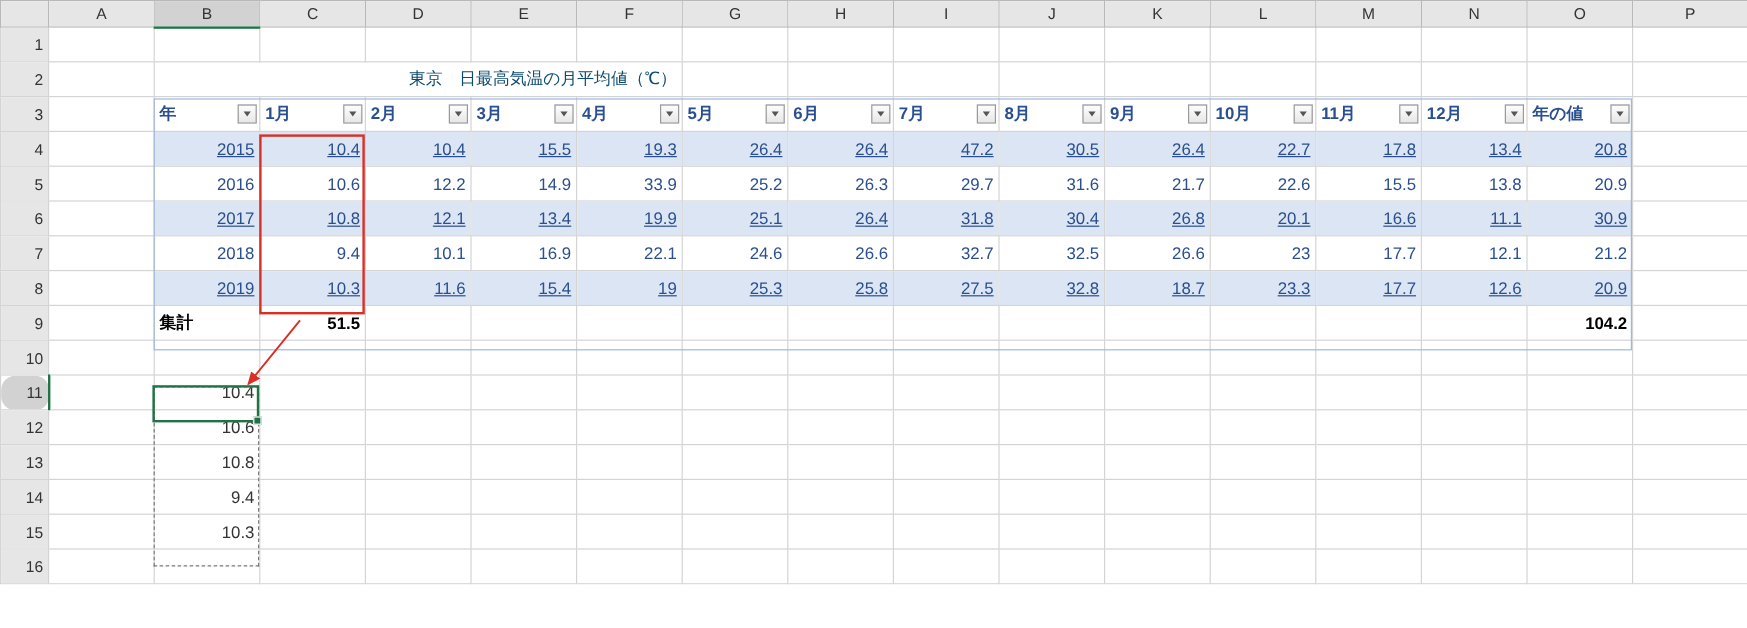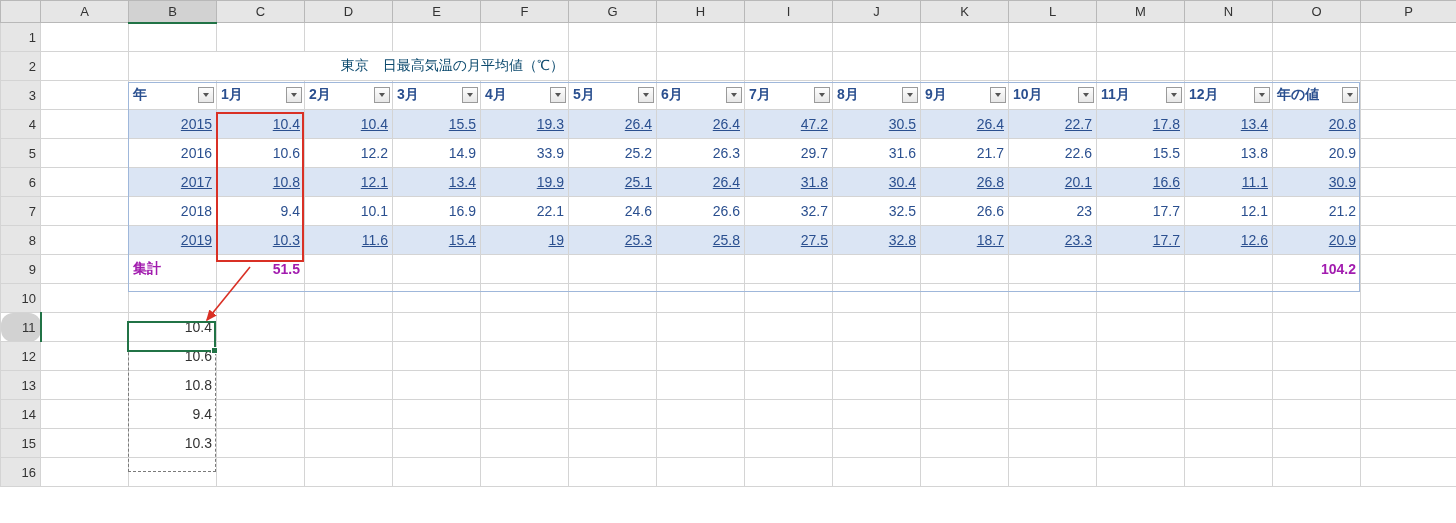--- a/index.html
+++ b/index.html
@@ -87,21 +87,21 @@
     display: flex;
     align-items: center;
     justify-content: center;
   }
   tr.thead td.tcell .arrow svg { display:block; }
   
   tr.band td.tcell { background: #dbe5f4; text-decoration: underline; }
   td.tcell { color: #2a4f8f; }
   
   tr.totals td.tcell {
-    color: #a21caf;
+    color: #000000;
     font-weight: bold;
     border-top: 1px solid #9fb7da;
   }
   tr.totals td.tcell.left { text-align: left; }
   
   .sel-cell {
     position: absolute;
     border: 2px solid #217346;
     pointer-events: none;
     z-index: 6;

